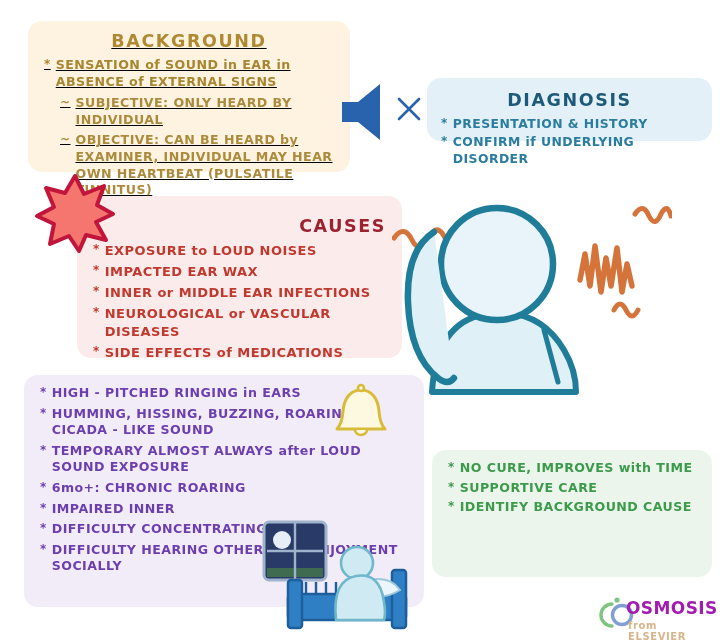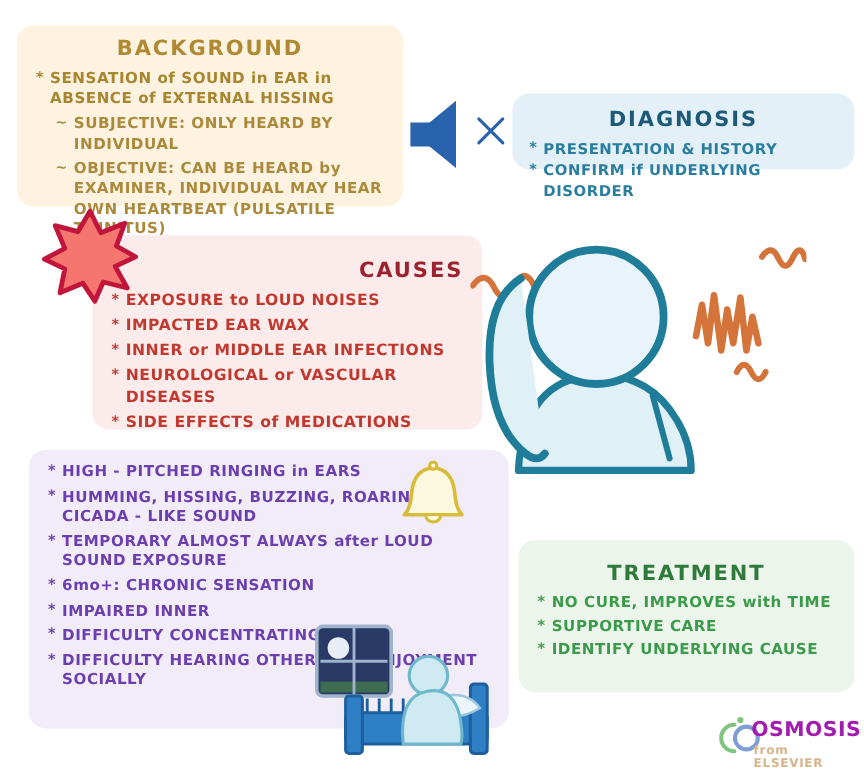--- a/index.html
+++ b/index.html
@@ -20,21 +20,21 @@
   ul.plist li{
     display:flex;align-items:flex-start;gap:5px;
     font-size:12.6px;font-weight:700;letter-spacing:.45px;
     line-height:1.32;margin-bottom:2px;
   }
   ul.plist li .bul{flex:0 0 auto;font-size:12px;line-height:1.32;}
   ul.plist li .txt{flex:1 1 auto;}
   .sub li{font-weight:600;font-size:10.6px;letter-spacing:.3px;}
 
   
-  #p-background{left:14px;top:21px;width:322px;height:151px;background:#fdf3e0;}
+  #p-background{left:28px;top:21px;width:322px;height:151px;background:#fdf3e0;text-decoration:underline;}
   #p-background .ptitle{color:#b08a33;}
   #p-background ul.plist li{color:#a8852f;}
   #p-background ul.sub{margin:5px 0 0 16px;}
   #p-background ul.sub li{color:#ab8a3c;margin-bottom:4px;}
 
   
   #p-diagnosis{left:427px;top:78px;width:285px;height:63px;background:#e3f0f8;}
   #p-diagnosis .ptitle{color:#1d5a78;margin-top:4px;}
   #p-diagnosis ul.plist li{color:#2a7d9e;font-size:12.4px;justify-content:flex-start;}
   #p-diagnosis .inner{padding:8px 14px;}
@@ -78,21 +78,21 @@
 <body>
 
 <div id="board">
 
   <div class="panel" id="p-background">
     <div class="inner">
       <div class="ptitle">BACKGROUND</div>
       <ul class="plist">
         <li>
           <span class="bul">*</span>
-          <span class="txt">SENSATION of SOUND in EAR in ABSENCE of EXTERNAL HISSING</span>
+          <span class="txt">SENSATION of SOUND in EAR in ABSENCE of EXTERNAL SIGNS</span>
         </li>
       </ul>
       <ul class="plist sub">
         <li>
           <span class="bul">~</span>
           <span class="txt">SUBJECTIVE: ONLY HEARD BY INDIVIDUAL</span>
         </li>
         <li>
           <span class="bul">~</span>
           <span class="txt">OBJECTIVE: CAN BE HEARD by EXAMINER, INDIVIDUAL MAY HEAR OWN HEARTBEAT (PULSATILE TINNITUS)</span>
@@ -155,53 +155,52 @@
         <li>
           <span class="bul">*</span>
           <span class="txt">HUMMING, HISSING, BUZZING, ROARING, or CICADA - LIKE SOUND</span>
         </li>
         <li>
           <span class="bul">*</span>
           <span class="txt">TEMPORARY ALMOST ALWAYS after LOUD SOUND EXPOSURE</span>
         </li>
         <li>
           <span class="bul">*</span>
-          <span class="txt">6mo+: CHRONIC SENSATION</span>
+          <span class="txt">6mo+: CHRONIC ROARING</span>
         </li>
         <li>
           <span class="bul">*</span>
           <span class="txt">IMPAIRED INNER</span>
         </li>
         <li>
           <span class="bul">*</span>
           <span class="txt">DIFFICULTY CONCENTRATING</span>
         </li>
         <li>
           <span class="bul">*</span>
           <span class="txt">DIFFICULTY HEARING OTHERS, ↓↓ ENJOYMENT SOCIALLY</span>
         </li>
       </ul>
     </div>
   </div>
 
   <div class="panel" id="p-treatment">
     <div class="inner">
-      <div class="ptitle">TREATMENT</div>
       <ul class="plist">
         <li>
           <span class="bul">*</span>
           <span class="txt">NO CURE, IMPROVES with TIME</span>
         </li>
         <li>
           <span class="bul">*</span>
           <span class="txt">SUPPORTIVE CARE</span>
         </li>
         <li>
           <span class="bul">*</span>
-          <span class="txt">IDENTIFY UNDERLYING CAUSE</span>
+          <span class="txt">IDENTIFY BACKGROUND CAUSE</span>
         </li>
       </ul>
     </div>
   </div>
 
   <svg class="art" id="speaker" viewBox="0 0 52 60">
     <path d="M2 20 H18 L40 2 V58 L18 40 H2 Z" fill="#2a63ad"></path>
   </svg>
 
   <svg class="art" id="xmark" viewBox="0 0 26 26">

